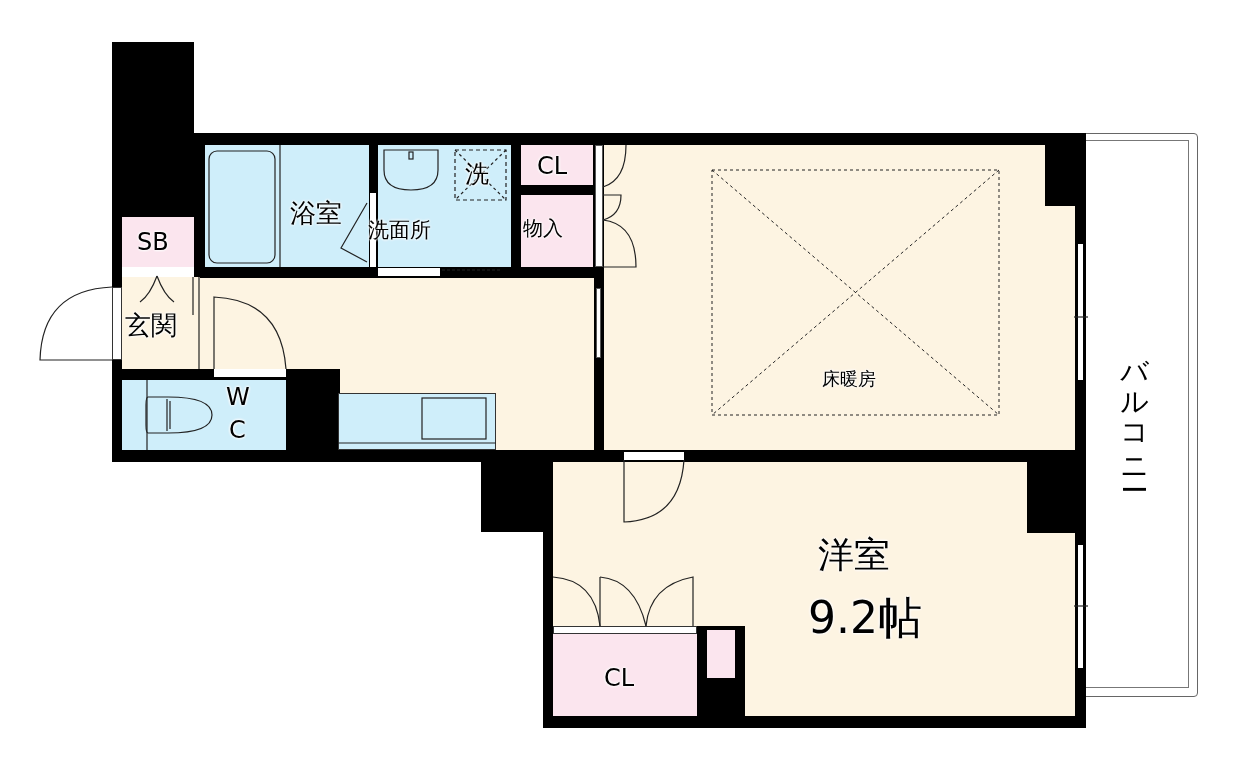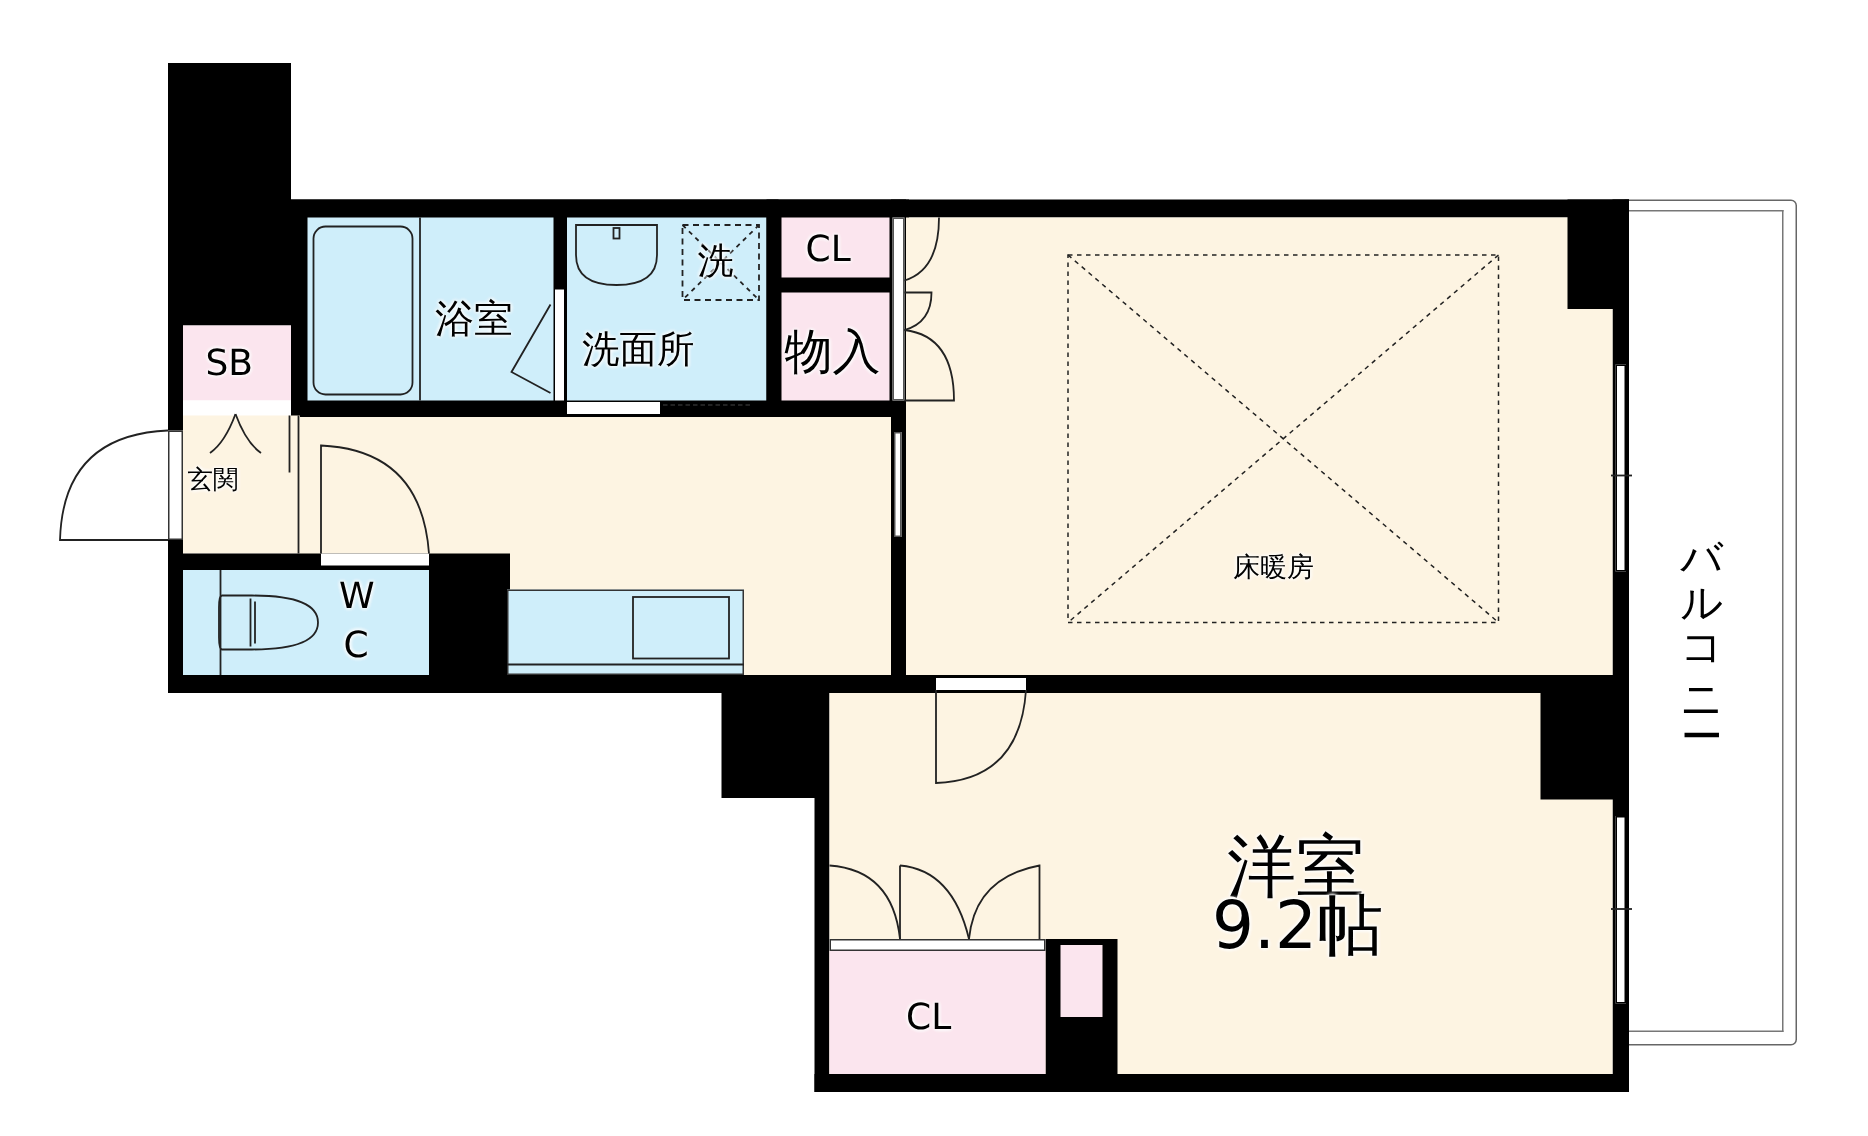--- a/index.html
+++ b/index.html
@@ -123,26 +123,26 @@
       <path d="M624 460 L624 522 Q680 520 684 460"></path>
 
       <path d="M553 577 Q595 580 600 626"></path>
       <line x1="600" y1="577" x2="600" y2="626"></line>
       <path d="M600 577 Q635 580 646 626"></path>
       <path d="M646 626 Q650 585 693 577 L693 626"></path>
     </g>
   </svg>
 
   <div class="lbl" style="left:290px;top:200px;font-size:26px;">浴室</div>
-  <div class="lbl" style="left:388px;top:220px;font-size:25px;">洗面所</div>
+  <div class="lbl" style="left:368px;top:220px;font-size:21px;">洗面所</div>
   <div class="lbl" style="left:465px;top:162px;font-size:24px;">洗</div>
   <div class="lbl" style="left:537px;top:154px;font-size:24px;">CL</div>
-  <div class="lbl" style="left:523px;top:218px;font-size:32px;">物入</div>
+  <div class="lbl" style="left:523px;top:218px;font-size:20px;">物入</div>
   <div class="lbl" style="left:137px;top:230px;font-size:24px;">SB</div>
-  <div class="lbl" style="left:125px;top:312px;font-size:17px;">玄関</div>
+  <div class="lbl" style="left:125px;top:312px;font-size:26px;">玄関</div>
   <div class="lbl" style="left:226px;top:385px;font-size:24px;">W</div>
   <div class="lbl" style="left:229px;top:418px;font-size:24px;">C</div>
   <div class="lbl" style="left:822px;top:370px;font-size:18px;">床暖房</div>
-  <div class="lbl" style="left:818px;top:554px;font-size:46px;">洋室</div>
+  <div class="lbl" style="left:818px;top:537px;font-size:36px;">洋室</div>
   <div class="lbl" style="left:808px;top:596px;font-size:44px;">9.2帖</div>
   <div class="lbl" style="left:604px;top:666px;font-size:24px;">CL</div>
   <div class="lbl vert" style="left:1120px;top:340px;font-size:28px;">バルコニー</div>
 </div>
 
 </body></html>

